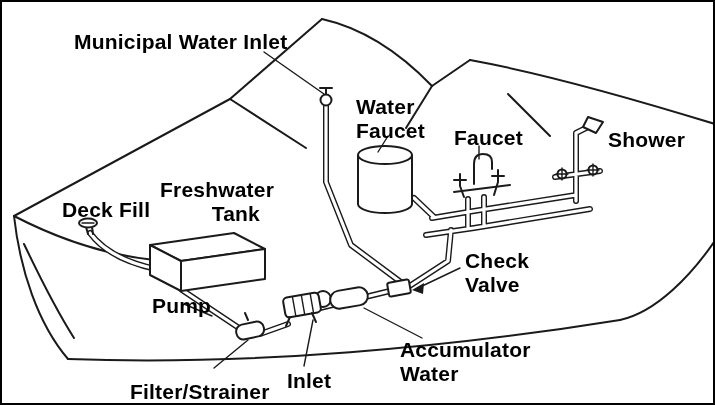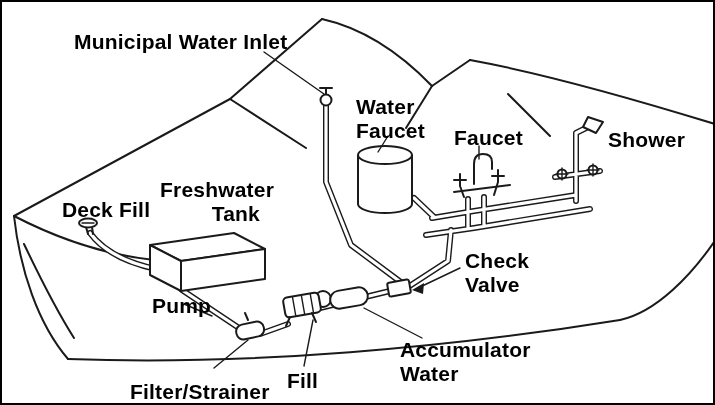--- a/index.html
+++ b/index.html
@@ -163,17 +163,17 @@
   <div class="lbl" style="left:36px;top:196px;margin-left:24px;">Deck Fill</div>
 
   <div class="lbl wrap" style="left:158px;top:176px;width:100px;text-align:right;">Freshwater Tank</div>
 
   <div class="lbl" style="left:150px;top:292px;">Pump</div>
 
   <div class="lbl wrap" style="left:463px;top:247px;width:58px;">Check Valve</div>
 
   <div class="lbl" style="left:128px;top:366px;margin-top:12px;">Filter/Strainer</div>
 
-  <div class="lbl" style="left:285px;top:367px;">Fill</div>
+  <div class="lbl" style="left:285px;top:367px;">Inlet</div>
 
   <div class="lbl wrap" style="left:398px;top:336px;width:112px;">Accumulator Water</div>
 
 </div>
 
 </body></html>

